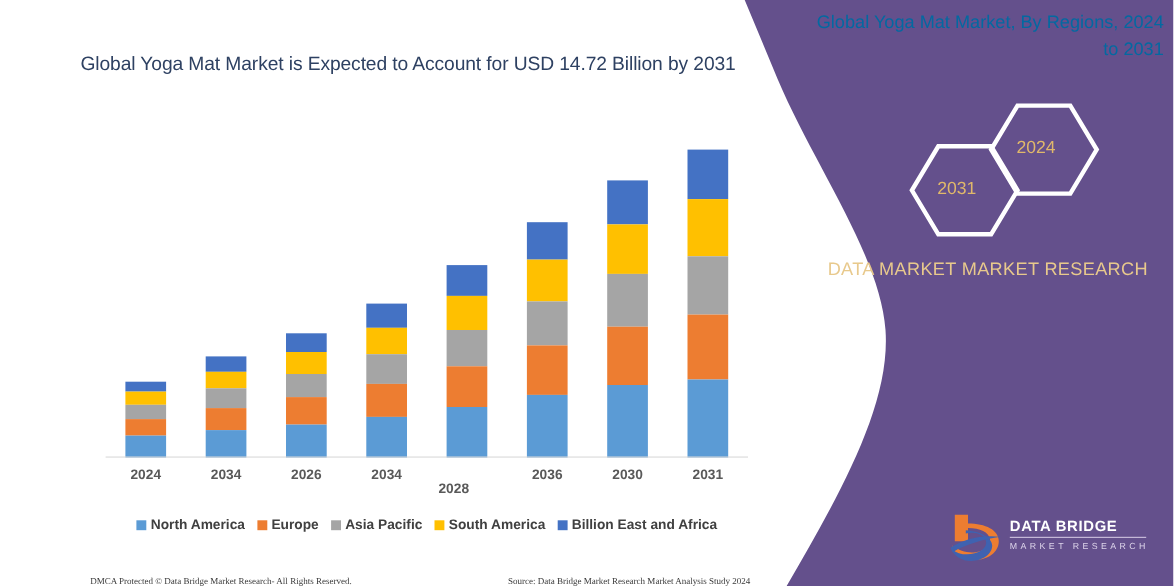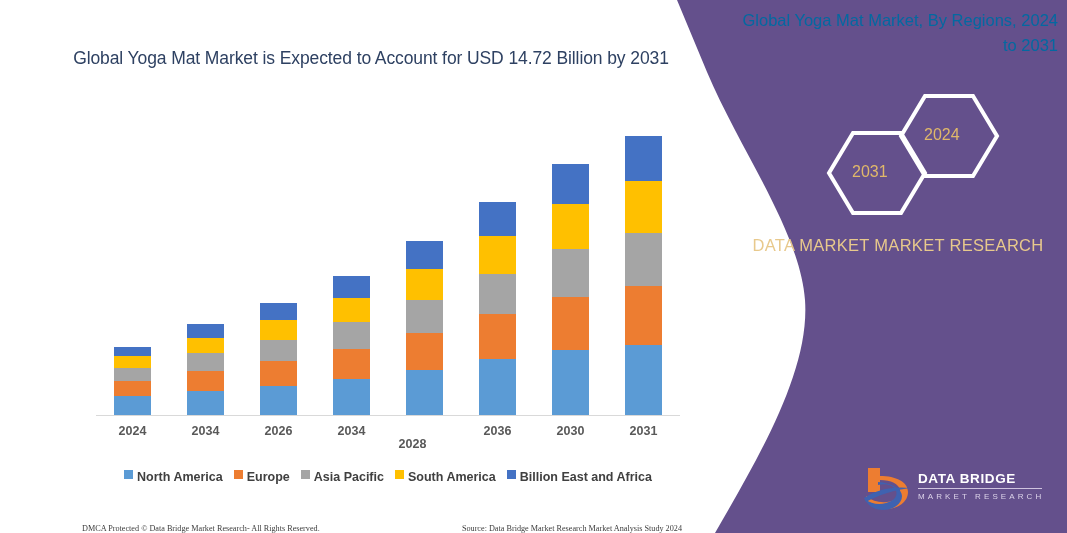--- a/index.html
+++ b/index.html
@@ -95,20 +95,21 @@
     left: 96px;
     top: 470px;
     width: 584px;
     display: flex;
     justify-content: center;
     align-items: center;
     gap: 11px;
   }
   .legend-item {
     display: flex;
+    align-items: center;
     gap: 4px;
     white-space: nowrap;
   }
   .legend-swatch {
     width: 9px;
     height: 9px;
     display: inline-block;
   }
   .legend-label {
     font-size: 12.5px;

